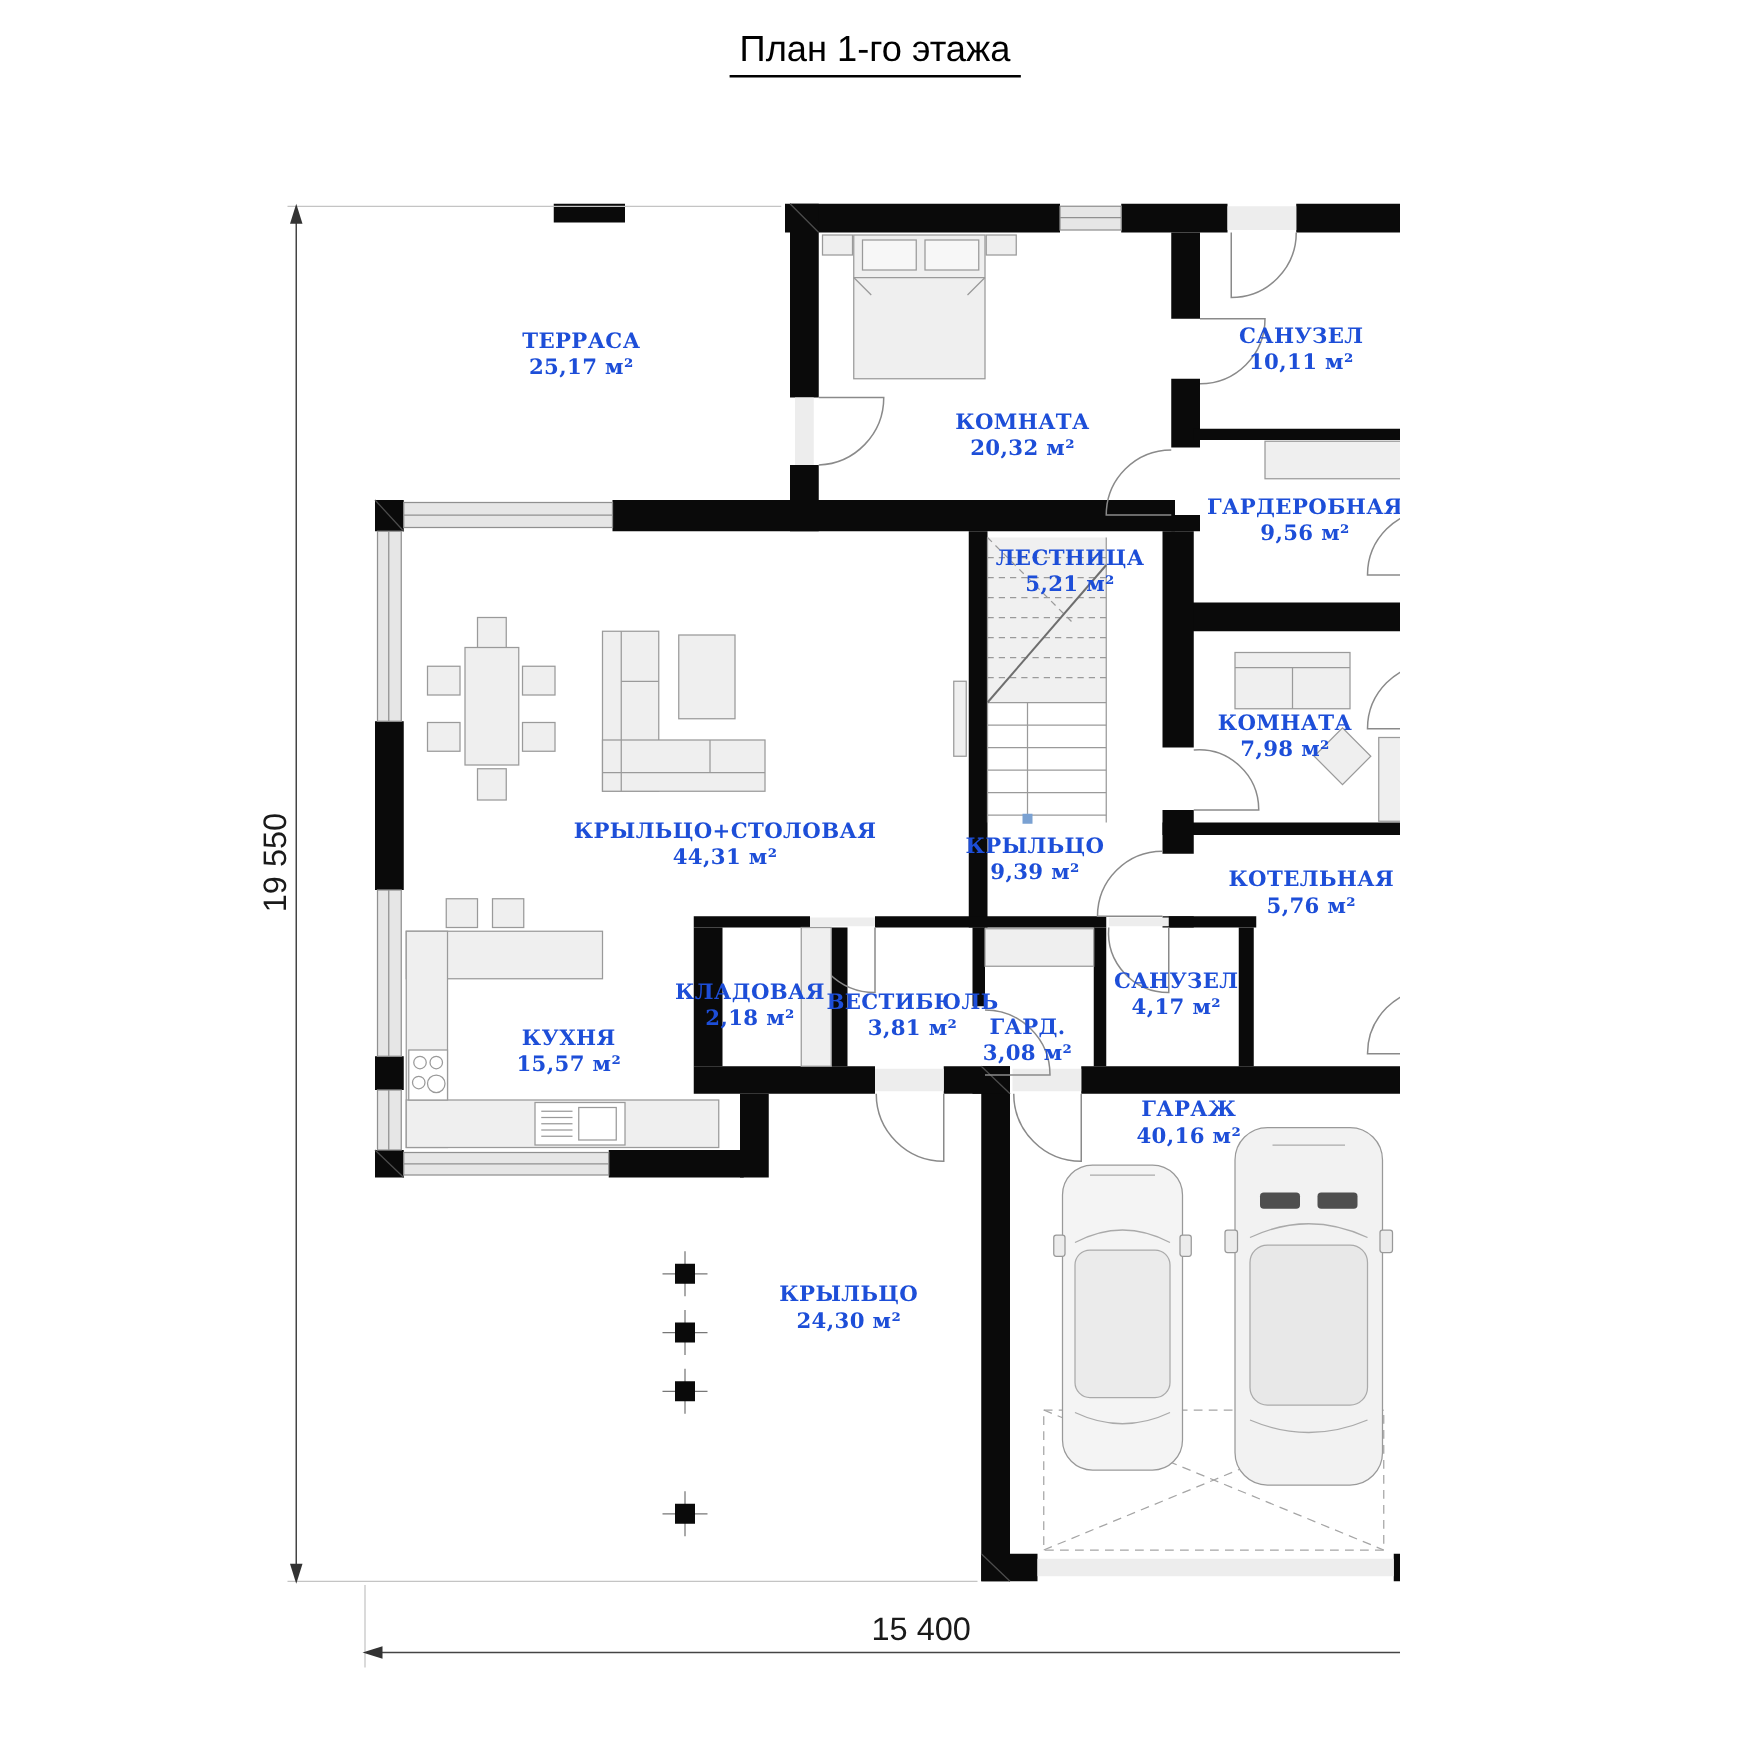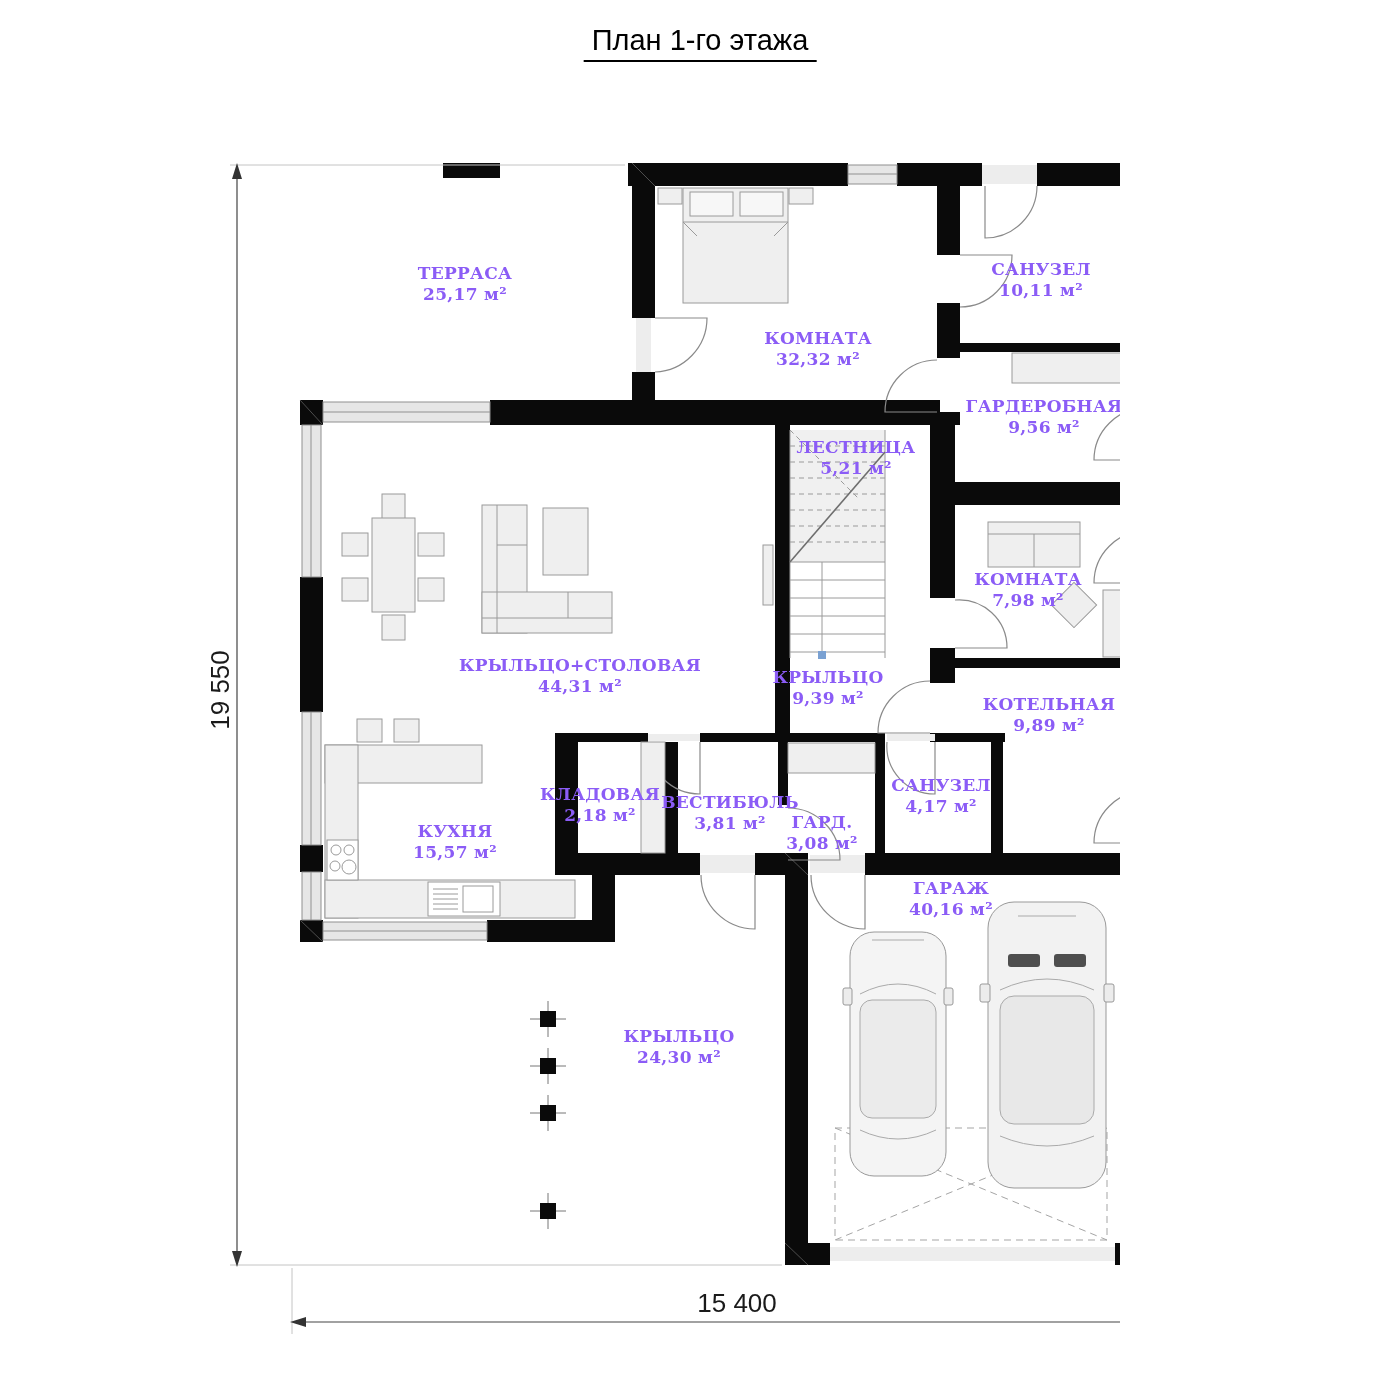--- a/index.html
+++ b/index.html
@@ -4,21 +4,21 @@
 <style>
   html,body{margin:0;padding:0;background:#fff;}
   #canvas{position:relative;width:1108px;height:1400px;background:#fff;overflow:hidden;
           font-family:"Liberation Sans",sans-serif;padding-left:12px;}
   #plan-svg{position:absolute;left:0;top:0;}
   .page-title{position:absolute;left:700px;top:24px;transform:translateX(-50%);
       font-family:"Liberation Sans",sans-serif;font-size:29px;color:#000;
       border-bottom:2px solid #000;padding:0 8px 3px 8px;white-space:nowrap;}
   .room-label{position:absolute;transform:translateX(-50%);text-align:center;
       font-family:"DejaVu Serif","Liberation Serif",serif;font-weight:700;
-      font-size:17px;line-height:21px;color:#8b5cf6;white-space:nowrap;letter-spacing:.3px;}
+      font-size:17px;line-height:21px;color:#1d4ed8;white-space:nowrap;letter-spacing:.3px;}
   .room-label span{display:block;}
   .dim-label{position:absolute;font-family:"Liberation Sans",sans-serif;
       font-size:26px;color:#1a1a1a;white-space:nowrap;}
   .dim-label.h{left:737px;top:1288px;transform:translateX(-50%);}
   .dim-label.v{left:220px;top:690px;transform:translate(-50%,-50%) rotate(-90deg);}
 </style>
 </head>
 <body>
 
 <div id="canvas">
@@ -307,21 +307,21 @@
 </svg>
 
   <div class="page-title">План 1-го этажа</div>
 
   <div class="room-label" style="left:465px;top:263px">
     <span>ТЕРРАСА</span>
     <span>25,17 м²</span>
   </div>
   <div class="room-label" style="left:818px;top:328px">
     <span>КОМНАТА</span>
-    <span>32,32 м²</span>
+    <span>20,32 м²</span>
   </div>
   <div class="room-label" style="left:1041px;top:259px">
     <span>САНУЗЕЛ</span>
     <span>10,11 м²</span>
   </div>
   <div class="room-label" style="left:1044px;top:396px">
     <span>ГАРДЕРОБНАЯ</span>
     <span>9,56 м²</span>
   </div>
   <div class="room-label" style="left:856px;top:437px">
@@ -335,21 +335,21 @@
   <div class="room-label" style="left:580px;top:655px">
     <span>КРЫЛЬЦО+СТОЛОВАЯ</span>
     <span>44,31 м²</span>
   </div>
   <div class="room-label" style="left:828px;top:667px">
     <span>КРЫЛЬЦО</span>
     <span>9,39 м²</span>
   </div>
   <div class="room-label" style="left:1049px;top:694px">
     <span>КОТЕЛЬНАЯ</span>
-    <span>9,89 м²</span>
+    <span>5,76 м²</span>
   </div>
   <div class="room-label" style="left:600px;top:784px">
     <span>КЛАДОВАЯ</span>
     <span>2,18 м²</span>
   </div>
   <div class="room-label" style="left:730px;top:792px">
     <span>ВЕСТИБЮЛЬ</span>
     <span>3,81 м²</span>
   </div>
   <div class="room-label" style="left:822px;top:812px">

